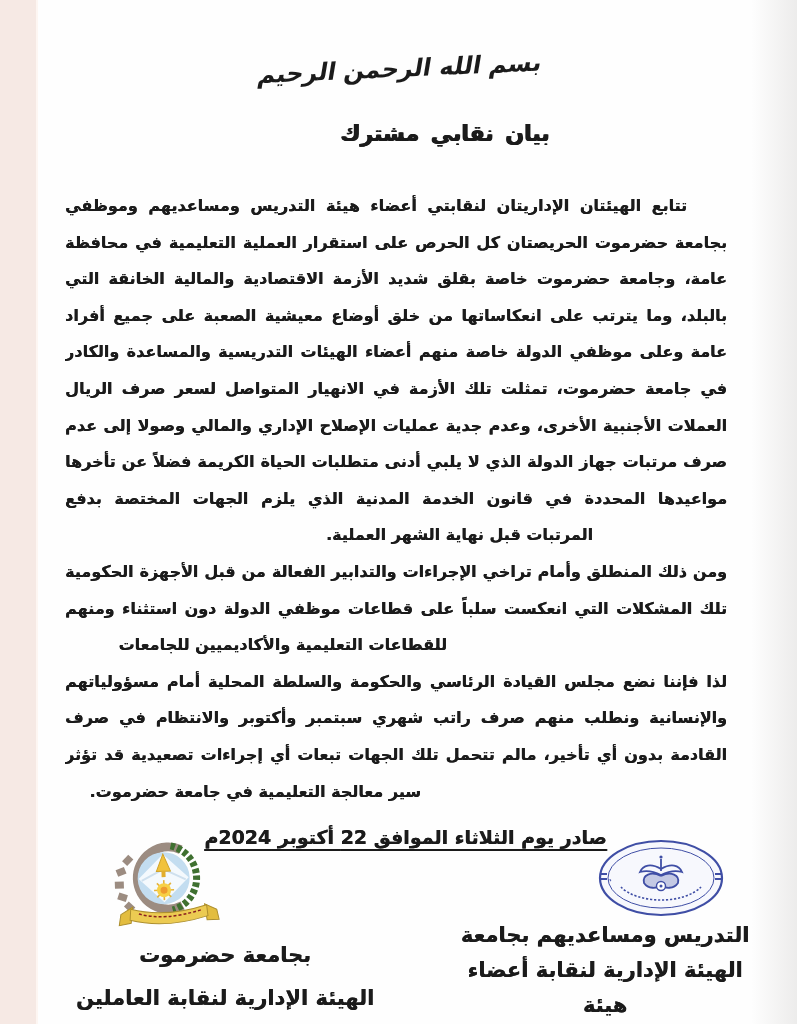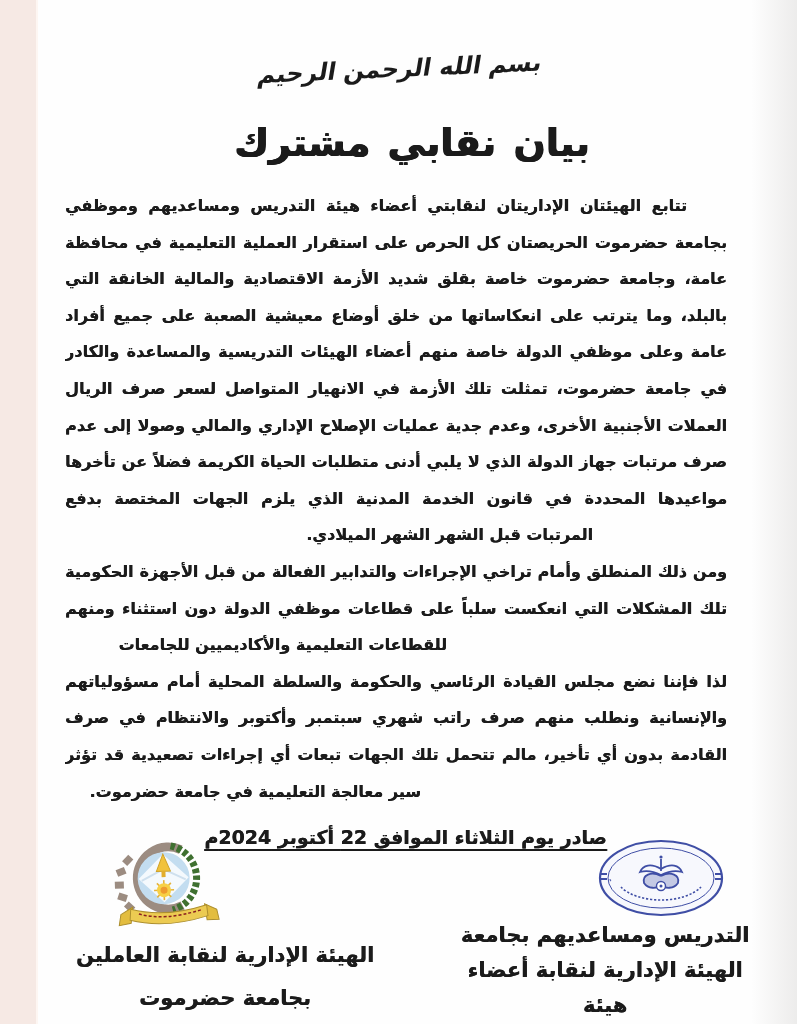--- a/index.html
+++ b/index.html
@@ -25,21 +25,21 @@
     position:absolute;top:54px;left:292px;width:250px;
     text-align:center;
     font-size:24px;font-weight:bold;
     transform:rotate(-2.5deg) skewX(-12deg);
     letter-spacing:0.5px;
     white-space:nowrap;
   }
   .title{
     position:absolute;top:121px;left:300px;width:290px;margin:0;
     text-align:center;
-    font-size:38px;font-weight:bold;
+    font-size:22px;font-weight:bold;
     text-shadow:0.6px 0 0 currentColor,-0.6px 0 0 currentColor;
     word-spacing:4px;
     white-space:nowrap;
   }
   .bodytext{
     position:absolute;top:188px;right:70px;left:65px;
   }
   .ln{
     height:36.6px;line-height:36.6px;
     font-size:16px;font-weight:bold;
@@ -88,21 +88,21 @@
     <div class="para">
       <div class="ln indent">تتابع الهيئتان الإداريتان لنقابتي أعضاء هيئة التدريس ومساعديهم وموظفي الجامعة</div>
       <div class="ln">بجامعة حضرموت الحريصتان كل الحرص على استقرار العملية التعليمية في محافظة حضرموت</div>
       <div class="ln">عامة، وجامعة حضرموت خاصة بقلق شديد الأزمة الاقتصادية والمالية الخانقة التي تعصف</div>
       <div class="ln">بالبلد، وما يترتب على انعكاساتها من خلق أوضاع معيشية الصعبة على جميع أفراد المجتمع</div>
       <div class="ln">عامة وعلى موظفي الدولة خاصة منهم أعضاء الهيئات التدريسية والمساعدة والكادر الإداري</div>
       <div class="ln">في جامعة حضرموت، تمثلت تلك الأزمة في الانهيار المتواصل لسعر صرف الريال اليمني أمام</div>
       <div class="ln">العملات الأجنبية الأخرى، وعدم جدية عمليات الإصلاح الإداري والمالي وصولا إلى عدم انتظام</div>
       <div class="ln">صرف مرتبات جهاز الدولة الذي لا يلبي أدنى متطلبات الحياة الكريمة فضلاً عن تأخرها عن</div>
       <div class="ln">مواعيدها المحددة في قانون الخدمة المدنية الذي يلزم الجهات المختصة بدفع استحقاقات</div>
-      <div class="ln last p1last">المرتبات قبل الشهر الشهر الميلادي.</div>
+      <div class="ln last p1last">المرتبات قبل نهاية الشهر العملية.</div>
     </div>
     <div class="para">
       <div class="ln">ومن ذلك المنطلق وأمام تراخي الإجراءات والتدابير الفعالة من قبل الأجهزة الحكومية في معالجة</div>
       <div class="ln">تلك المشكلات التي انعكست سلباً على قطاعات موظفي الدولة دون استثناء ومنهم المنتسبين</div>
       <div class="ln last p2last">للقطاعات التعليمية والأكاديميين للجامعات والإداريين فيها.</div>
     </div>
     <div class="para">
       <div class="ln">لذا فإننا نضع مجلس القيادة الرئاسي والحكومة والسلطة المحلية أمام مسؤولياتهم القانونية</div>
       <div class="ln">والإنسانية ونطلب منهم صرف راتب شهري سبتمبر وأكتوبر والانتظام في صرف مرتبات الأشهر</div>
       <div class="ln">القادمة بدون أي تأخير، مالم تتحمل تلك الجهات تبعات أي إجراءات تصعيدية قد تؤثر على</div>
@@ -167,17 +167,17 @@
       <circle cx="52" cy="48" r="3.5" fill="#ee9b2e"></circle>
     </g>
     <g>
       <path d="M 8 71 L 20 64 L 18 80 L 6 82 Z" fill="#e3bd3f" stroke="#ad8f2e" stroke-width="1"></path>
       <path d="M 104 69 L 92 63 L 94 79 L 106 79 Z" fill="#e3bd3f" stroke="#ad8f2e" stroke-width="1"></path>
       <path d="M 18 66 Q 52 76 94 64 L 95 75 Q 52 87 17 77 Z" fill="#eccb52" stroke="#ad8f2e" stroke-width="1"></path>
       <path d="M 26 71 Q 52 79 88 69" fill="none" stroke="#8a1f1f" stroke-width="1.5" stroke-dasharray="3 2"></path>
     </g>
   </svg>
   <div class="sig-text sig-text-left">
+    <div>بجامعة حضرموت</div>
     <div>الهيئة الإدارية لنقابة العاملين</div>
-    <div>بجامعة حضرموت</div>
   </div>
 
 </div>
 
 </body></html>

